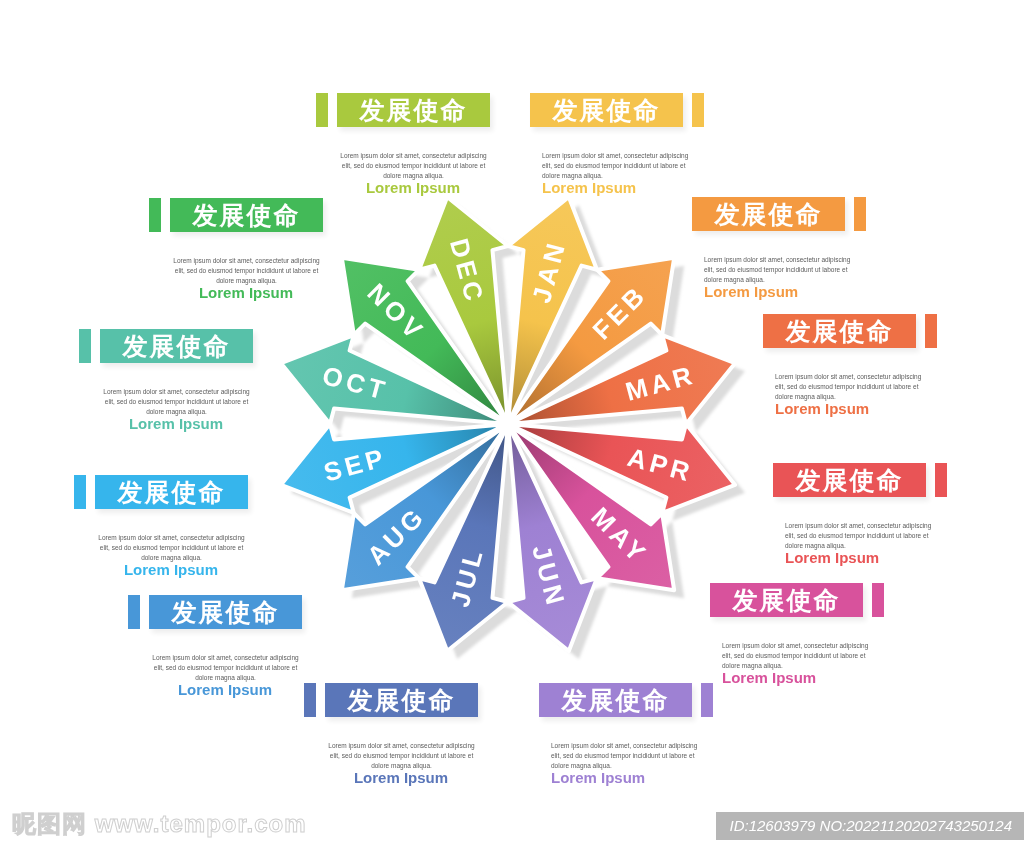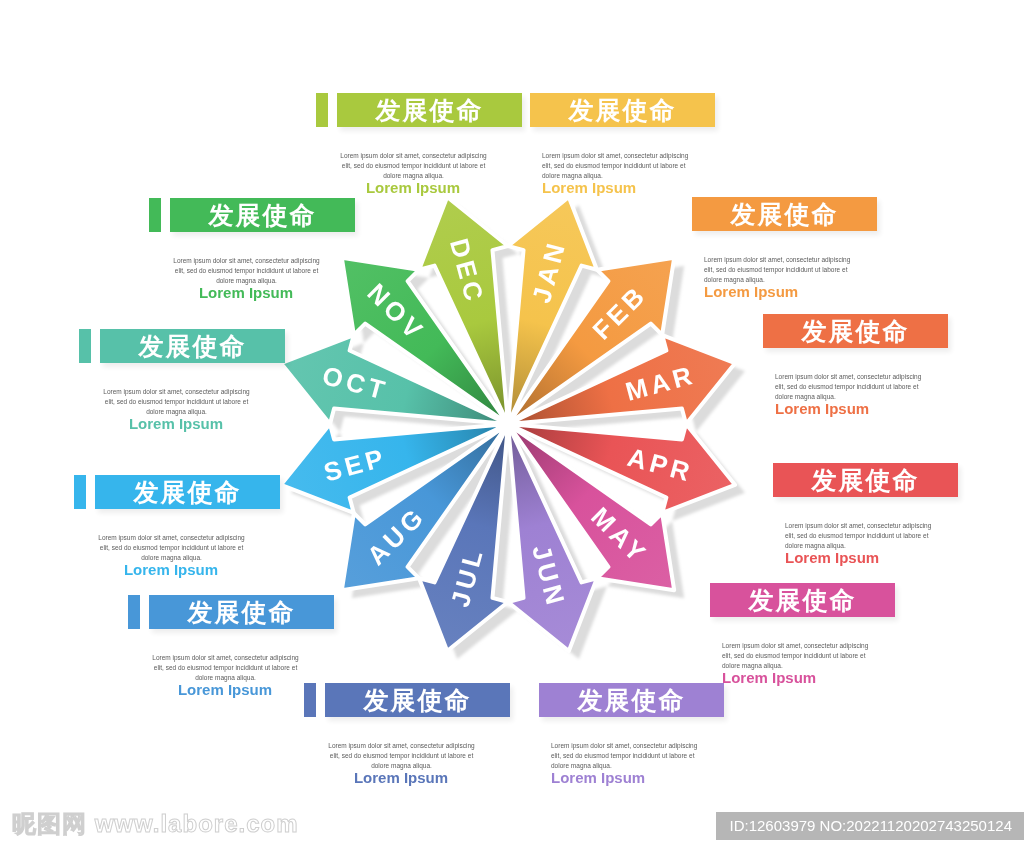--- a/index.html
+++ b/index.html
@@ -2,39 +2,40 @@
 <html><head>
 <meta charset="utf-8">
 <style>
   html,body{margin:0;padding:0;background:#ffffff;}
   .stage{
     position:relative;width:1024px;height:846px;background:#ffffff;
     overflow:hidden;font-family:"Liberation Sans",sans-serif;
   }
   svg.pinwheel{position:absolute;left:0;top:0;}
   .banner{
-    position:absolute;height:34px;width:185px;display:flex;align-items:center;
+    position:absolute;height:34px;width:153px;display:flex;align-items:center;
     justify-content:center;color:#ffffff;font-weight:bold;font-size:25px;
     letter-spacing:2px;box-shadow:3px 4px 5px rgba(0,0,0,0.07);white-space:nowrap;
   }
   .accent{position:absolute;width:12px;height:34px;}
   .sub{position:absolute;font-weight:bold;font-size:15px;white-space:nowrap;margin-top:48px;}
   .body-text{position:absolute;font-size:6.5px;color:#5b5b5b;line-height:1.55;}
   .arrow-label{
     font-family:"Liberation Sans",sans-serif;font-weight:bold;font-size:26px;
     fill:#ffffff;letter-spacing:4px;
   }
   .wm-left{
     position:absolute;left:12px;top:808px;font-weight:bold;font-size:24px;
     color:#ffffff;-webkit-text-stroke:1px #cfcfcf;letter-spacing:1px;white-space:nowrap;
   }
   .wm-id{
     position:absolute;right:0;top:812px;height:28px;background:#b6b6b6;
     color:#ffffff;font-size:15px;line-height:28px;padding:0 12px 0 14px;
     white-space:nowrap;
+    font-style:italic;
   }
 </style>
 </head>
 <body>
 
 <div class="stage">
   <svg class="pinwheel" id="pinwheel" width="1024" height="846" viewBox="0 0 1024 846">
       <defs>
         <filter id="soft">
           <feGaussianBlur stdDeviation="1.6"></feGaussianBlur>
@@ -229,15 +230,15 @@
         <div class="body-text" style="top: 256px; width: 150px; left: 171.5px; text-align: center;">Lorem ipsum dolor sit amet, consectetur adipiscing elit, sed do eiusmod tempor incididunt ut labore et dolore magna aliqua.</div>
       </div>
       <div>
         <div class="accent" style="left: 316px; top: 93px; background: rgb(169, 201, 62);"></div>
         <div class="banner" style="left: 337px; top: 93px; background: rgb(169, 201, 62);">发展使命</div>
         <div class="sub" style="top: 131px; color: rgb(169, 201, 62); left: 313px; width: 200px; text-align: center;">Lorem Ipsum</div>
         <div class="body-text" style="top: 151px; width: 150px; left: 338.5px; text-align: center;">Lorem ipsum dolor sit amet, consectetur adipiscing elit, sed do eiusmod tempor incididunt ut labore et dolore magna aliqua.</div>
       </div>
     </div>
 
-  <div class="wm-left">昵图网 www.labore.com</div>
+  <div class="wm-left">昵图网 www.tempor.com</div>
   <div class="wm-id">ID:12603979 NO:20221120202743250124</div>
 </div>
 
 </body></html>

